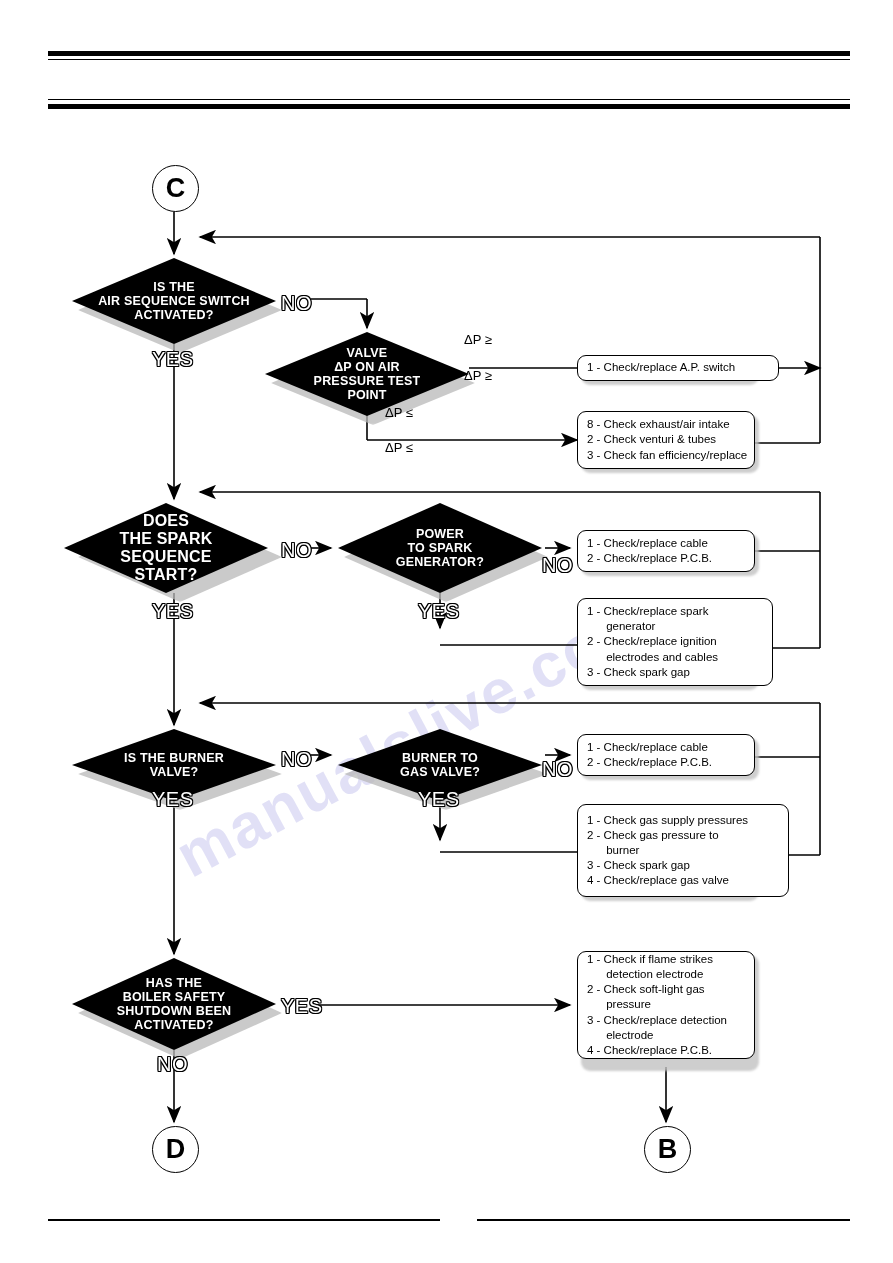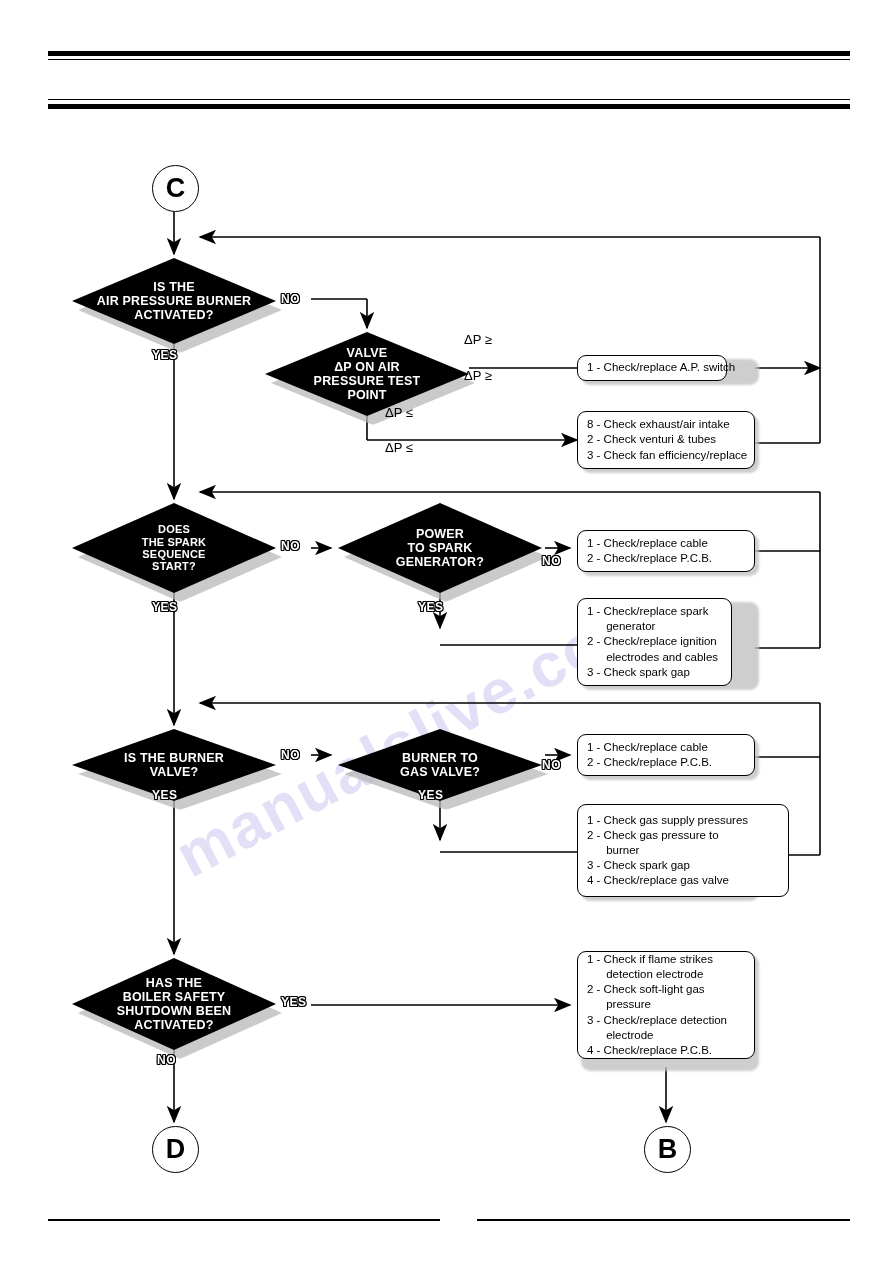--- a/index.html
+++ b/index.html
@@ -31,21 +31,21 @@
   .ashadow{position:absolute;background:#c2c2c2;border-radius:9px;z-index:4;
            filter:blur(1.1px);opacity:.8;}
   .abox .li{white-space:pre;}
 
   
   .conn{position:absolute;border:1.6px solid #000;border-radius:50%;background:#fff;
         display:flex;align-items:center;justify-content:center;
         font-weight:bold;font-size:27px;z-index:6;}
 
   
-  .elabel{position:absolute;font-weight:bold;font-size:12px;color:#ffffff;
+  .elabel{position:absolute;font-weight:normal;font-size:20px;color:#ffffff;
           z-index:7;letter-spacing:.5px;white-space:nowrap;
           text-shadow:
             -1px -1px 0 #000, 1px -1px 0 #000,
             -1px  1px 0 #000, 1px  1px 0 #000,
             -1px  0   0 #000, 1px  0   0 #000,
              0   -1px 0 #000, 0    1px 0 #000;}
   .dplabel{position:absolute;font-weight:normal;font-size:13px;color:#000;
            z-index:7;white-space:nowrap;}
 
   
@@ -79,35 +79,35 @@
 <div class="dshadow" style="left:271px;top:341px;width:204px;height:84px;"></div>
 <div class="dshadow" style="left:78px;top:512px;width:204px;height:90px;"></div>
 <div class="dshadow" style="left:344px;top:512px;width:204px;height:90px;"></div>
 <div class="dshadow" style="left:78px;top:738px;width:204px;height:72px;"></div>
 <div class="dshadow" style="left:344px;top:738px;width:204px;height:72px;"></div>
 <div class="dshadow" style="left:78px;top:967px;width:204px;height:92px;"></div>
 
 <div class="diamond" style="left:72px;top:258px;width:204px;height:86px;font-size:12.5px;">
   <span>
       <div>IS THE</div>
-      <div>AIR PRESSURE BURNER</div>
+      <div>AIR SEQUENCE SWITCH</div>
       <div>ACTIVATED?</div>
     </span>
 </div>
 
 <div class="diamond" style="left:265px;top:332px;width:204px;height:84px;font-size:12.5px;">
   <span>
       <div>VALVE</div>
       <div>ΔP ON AIR</div>
       <div>PRESSURE TEST</div>
       <div>POINT</div>
     </span>
 </div>
 
-<div class="diamond" style="left:72px;top:503px;width:204px;height:90px;font-size:11px;">
+<div class="diamond" style="left:64px;top:503px;width:204px;height:90px;font-size:16px;">
   <span>
       <div>DOES</div>
       <div>THE SPARK</div>
       <div>SEQUENCE</div>
       <div>START?</div>
     </span>
 </div>
 
 <div class="diamond" style="left:338px;top:503px;width:204px;height:90px;font-size:12.5px;">
   <span>
@@ -141,42 +141,42 @@
 </div>
 
 <div class="ashadow" style="left:581px;top:359px;width:178px;height:26px;"></div>
 <div class="ashadow" style="left:581px;top:415px;width:178px;height:58px;"></div>
 <div class="ashadow" style="left:581px;top:534px;width:178px;height:42px;"></div>
 <div class="ashadow" style="left:581px;top:602px;width:178px;height:88px;"></div>
 <div class="ashadow" style="left:581px;top:738px;width:178px;height:42px;"></div>
 <div class="ashadow" style="left:581px;top:808px;width:178px;height:93px;"></div>
 <div class="ashadow" style="left:581px;top:955px;width:178px;height:116px;"></div>
 
-<div class="abox" style="left:577px;top:355px;width:150px;height:26px;display:flex;align-items:center;">
+<div class="abox" style="left:577px;top:355px;width:202px;height:26px;display:flex;align-items:center;">
   <div>
       <div class="li">1 - Check/replace A.P. switch</div>
     </div>
 </div>
 
 <div class="abox" style="left:577px;top:411px;width:178px;height:58px;display:flex;align-items:center;">
   <div>
       <div class="li">8 - Check exhaust/air intake</div>
       <div class="li">2 - Check venturi &amp; tubes</div>
       <div class="li">3 - Check fan efficiency/replace</div>
     </div>
 </div>
 
 <div class="abox" style="left:577px;top:530px;width:178px;height:42px;display:flex;align-items:center;">
   <div>
       <div class="li">1 - Check/replace cable</div>
       <div class="li">2 - Check/replace P.C.B.</div>
     </div>
 </div>
 
-<div class="abox" style="left:577px;top:598px;width:155px;height:88px;display:flex;align-items:center;">
+<div class="abox" style="left:577px;top:598px;width:196px;height:88px;display:flex;align-items:center;">
   <div>
       <div class="li">1 - Check/replace spark</div>
       <div class="li">      generator</div>
       <div class="li">2 - Check/replace ignition</div>
       <div class="li">      electrodes and cables</div>
       <div class="li">3 - Check spark gap</div>
     </div>
 </div>
 
 <div class="abox" style="left:577px;top:734px;width:178px;height:42px;display:flex;align-items:center;">

